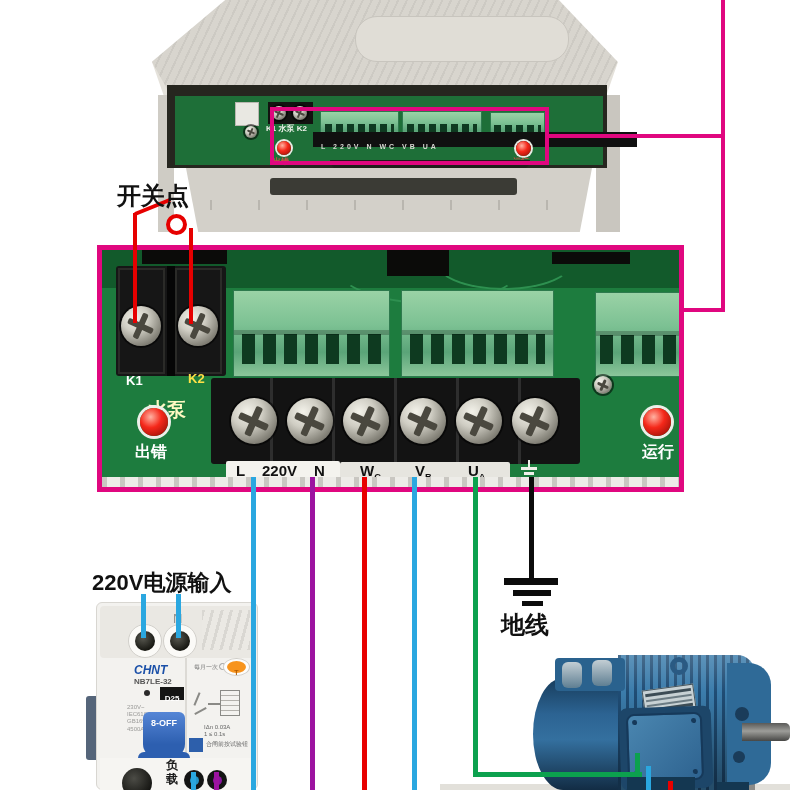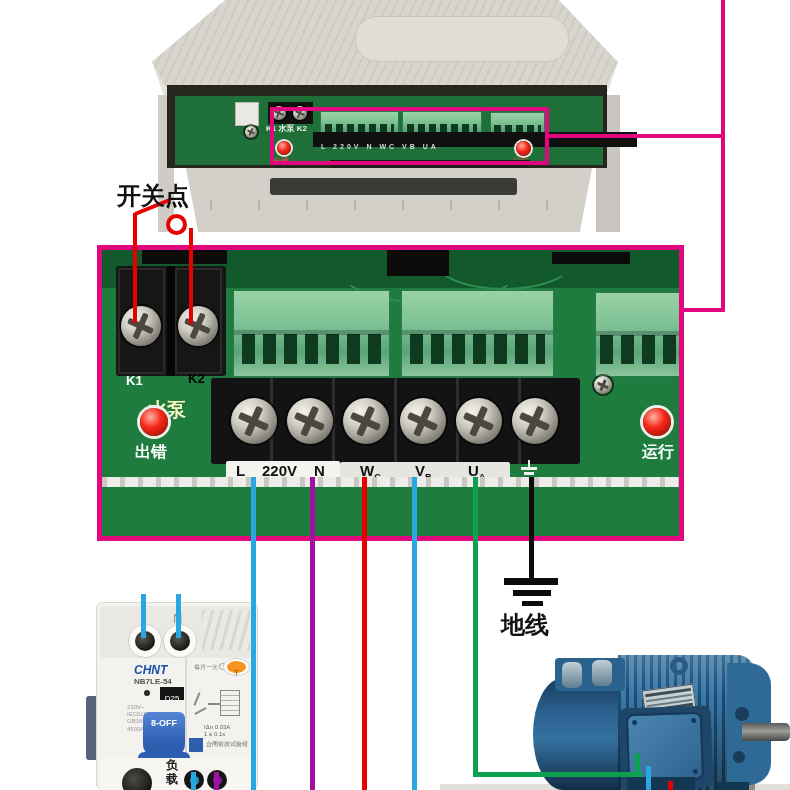--- a/index.html
+++ b/index.html
@@ -80,38 +80,38 @@
       <div class="abs" style="left:84px;top:10px;width:247px;height:17px;background:#3b3b35;border-radius:3px;"></div>
       <div class="abs" style="left:24px;top:32px;width:370px;height:10px;background:repeating-linear-gradient(90deg,#b9b6af 0 2px,transparent 2px 48px);"></div>
     </div>
   </div>
 
   <div class="hl" style="left:270px;top:107px;width:279px;height:58px;border:4px solid #e0077f;box-sizing:border-box;"></div>
   <div class="hl" style="left:549px;top:134px;width:176px;height:4px;background:#e0077f;"></div>
   <div class="hl" style="left:721px;top:0;width:4px;height:312px;background:#e0077f;"></div>
   <div class="hl" style="left:684px;top:308px;width:41px;height:4px;background:#e0077f;"></div>
 
-  <div class="abs" style="left:97px;top:245px;width:587px;height:296px;z-index:20;box-sizing:border-box;border:5px solid #e0077f;background:#1d7c3e;overflow:hidden;">
+  <div class="abs" style="left:97px;top:245px;width:587px;height:247px;z-index:20;box-sizing:border-box;border:5px solid #e0077f;background:#1d7c3e;overflow:hidden;">
     <div class="abs" style="left:0;top:0;width:577px;height:38px;background:#125a2b;"></div>
     <div class="abs" style="left:230px;top:-30px;width:190px;height:80px;border:2px solid #2e9050;border-radius:50%;border-color:transparent transparent #2e9050 transparent;"></div>
     <div class="abs" style="left:330px;top:-24px;width:140px;height:60px;border:2px solid #2e9050;border-radius:50%;border-color:transparent transparent #2e9050 transparent;"></div>
     <div class="abs" style="left:40px;top:0;width:85px;height:14px;background:#0b0b09;"></div>
     <div class="abs" style="left:285px;top:0;width:62px;height:26px;background:#0b0b09;"></div>
     <div class="abs" style="left:450px;top:2px;width:78px;height:12px;background:#0b0b09;"></div>
 
     <div class="abs" style="left:14px;top:16px;width:110px;height:110px;background:#161616;border-radius:3px;">
       <div class="abs" style="left:51px;top:0;width:8px;height:110px;background:#060606;"></div>
       <div class="abs" style="left:2px;top:2px;width:47px;height:106px;border:2px solid #2b2b28;box-sizing:border-box;"></div>
       <div class="abs" style="left:59px;top:2px;width:47px;height:106px;border:2px solid #2b2b28;box-sizing:border-box;"></div>
       <div class="screw" style="left:5px;top:40px;width:40px;height:40px;"></div>
       <div class="screw" style="left:62px;top:40px;width:40px;height:40px;"></div>
     </div>
     <div class="t" style="left:24px;top:124px;font-size:13px;font-weight:bold;color:#fff;">K1</div>
     <div class="t" style="left:46px;top:130px;font-size:19px;font-weight:bold;color:#fef9c3;margin-top:20px;">水泵</div>
-    <div class="t" style="left:86px;top:122px;font-size:13px;font-weight:bold;color:#000000;">K2</div>
+    <div class="t" style="left:86px;top:122px;font-size:13px;font-weight:bold;color:#fde047;">K2</div>
     <div class="led" style="left:38px;top:158px;width:28px;height:28px;"></div>
     <div class="t" style="left:33px;top:194px;font-size:16px;font-weight:bold;color:#fff;">出错</div>
 
     <div class="gblock" style="left:131px;top:40px;width:155px;height:85px;">
         <div class="teeth"></div>
         <div class="seam"></div>
       </div>
     <div class="gblock" style="left:299px;top:40px;width:151px;height:85px;">
         <div class="teeth"></div>
         <div class="seam"></div>
@@ -177,35 +177,36 @@
   <div class="wire" style="left:191px;top:772px;width:5px;height:18px;background:#2aa7e0;"></div>
   <div class="wire" style="left:214px;top:772px;width:5px;height:18px;background:#9c13a0;"></div>
 
   <div>
     <div class="abs" style="left:504px;top:578px;width:54px;height:7px;background:#0c0c0c;z-index:50;"></div>
     <div class="abs" style="left:513px;top:590px;width:38px;height:6px;background:#0c0c0c;z-index:50;"></div>
     <div class="abs" style="left:522px;top:601px;width:21px;height:5px;background:#0c0c0c;z-index:50;"></div>
   </div>
   <div class="lbl" style="left:501px;top:609px;font-size:24px;">地线</div>
 
+  <div class="lbl" style="left:92px;top:568px;font-size:22px;">220V电源输入</div>
 
   <div class="abs" style="left:86px;top:600px;width:173px;height:190px;z-index:10;overflow:hidden;">
     <div class="abs" style="left:0;top:96px;width:16px;height:64px;background:#55657a;border-radius:3px 0 0 3px;"></div>
     <div class="abs" style="left:10px;top:2px;width:162px;height:188px;background:#f3f2ef;border:1px solid #d8d6d1;border-radius:6px;box-sizing:border-box;"></div>
     <div class="abs" style="left:14px;top:6px;width:155px;height:52px;background:#eae8e3;border-radius:4px;"></div>
     <div class="abs" style="left:42px;top:24px;width:34px;height:34px;border-radius:50%;background:#fbfaf7;border:1px solid #d2d0cb;box-sizing:border-box;"></div>
     <div class="abs" style="left:49px;top:31px;width:20px;height:20px;border-radius:50%;background:radial-gradient(circle at 40% 35%,#585850,#14140f 75%);"></div>
     <div class="abs" style="left:77px;top:24px;width:34px;height:34px;border-radius:50%;background:#fbfaf7;border:1px solid #d2d0cb;box-sizing:border-box;"></div>
     <div class="abs" style="left:84px;top:31px;width:20px;height:20px;border-radius:50%;background:radial-gradient(circle at 40% 35%,#585850,#14140f 75%);"></div>
     <div class="t" style="left:87px;top:12px;font-size:13px;color:#8e8e8c;">N</div>
     <div class="abs" style="left:116px;top:10px;width:48px;height:40px;background:repeating-linear-gradient(105deg,#d9d7d2 0 3px,#ebe9e4 3px 9px);"></div>
     <div class="abs" style="left:99px;top:58px;width:2px;height:122px;background:#dcdad5;"></div>
     <div class="t" style="left:48px;top:64px;font-size:12px;font-weight:bold;font-style:italic;color:#1b50a8;">CHNT</div>
-    <div class="t" style="left:48px;top:78px;font-size:8px;font-weight:bold;color:#555;">NB7LE-54</div>
-    <div class="abs" style="left:74px;top:87px;width:24px;height:13px;background:#151515;color:#fff;text-align:center;"><span class="t" style="position:static;font-size:8px;font-weight:normal;line-height:13px;">D25</span></div>
+    <div class="t" style="left:48px;top:78px;font-size:8px;font-weight:bold;color:#555;">NB7LE-32</div>
+    <div class="abs" style="left:74px;top:87px;width:24px;height:13px;background:#151515;color:#fff;text-align:center;"><span class="t" style="position:static;font-size:8px;font-weight:bold;line-height:13px;">D25</span></div>
     <div class="abs" style="left:58px;top:90px;width:6px;height:6px;border-radius:50%;background:#2a2a2a;"></div>
     <div class="abs" style="left:41px;top:104px;font-size:6px;color:#9b9b99;line-height:1.2;">
       <div>230V~</div>
         <div>IEC61009-1</div>
       <div>GB16917.1</div>
         <div>4500A 50Hz</div>
     </div>
     <div class="abs" style="left:57px;top:112px;width:42px;height:46px;background:linear-gradient(180deg,#5586d6,#2d5fb0 70%);border-radius:6px 6px 14px 14px;text-align:center;">
       <span class="t" style="position:static;font-size:9px;font-weight:bold;color:#fff;line-height:22px;">8-OFF</span>
     </div>

